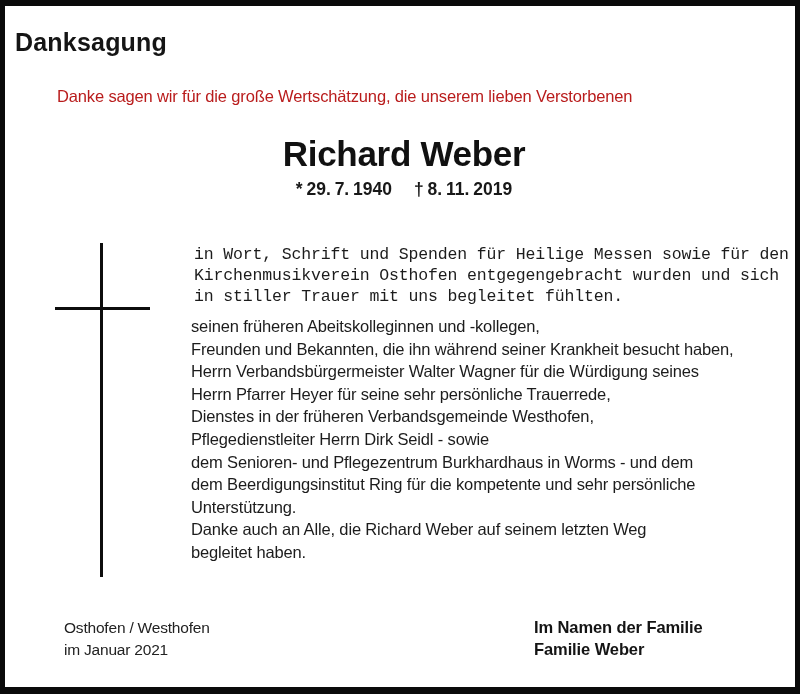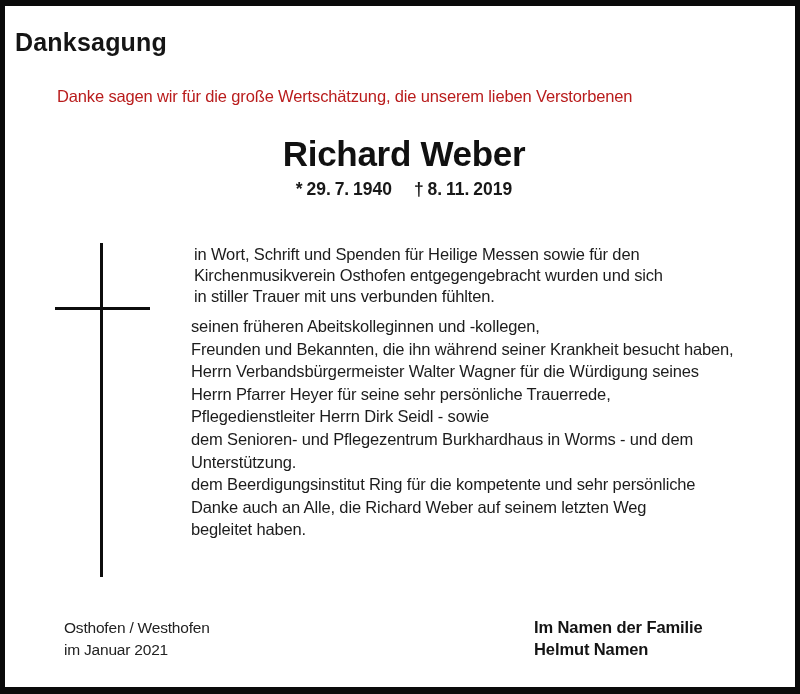--- a/index.html
+++ b/index.html
@@ -73,20 +73,21 @@
       width: 95px; height: 3px;
       background: #0d0d0d;
     }
 
     .block1 {
       left: 194px; top: 244px;
       font-size: 16.5px;
       line-height: 21px;
       letter-spacing: -0.15px;
       color: #1c1c1c;
+      font-family: Liberation Mono, monospace;
     }
     .block2 {
       left: 191px; top: 315px;
       font-size: 16.5px;
       line-height: 22.6px;
       letter-spacing: -0.15px;
       color: #1c1c1c;
     }
     .line { display: block; }
 
@@ -123,37 +124,38 @@
 </div>
 
 <div>
   <div class="cross-v"></div>
   <div class="cross-h"></div>
 </div>
 
 <div class="abs block1">
   <span class="line">in Wort, Schrift und Spenden für Heilige Messen sowie für den</span>
   <span class="line">Kirchenmusikverein Osthofen entgegengebracht wurden und sich</span>
-  <span class="line">in stiller Trauer mit uns verbunden fühlten.</span>
+  <span class="line">in stiller Trauer mit uns begleitet fühlten.</span>
 </div>
 
 <div class="abs block2">
   <span class="line">seinen früheren Abeitskolleginnen und -kollegen,</span>
   <span class="line">Freunden und Bekannten, die ihn während seiner Krankheit besucht haben,</span>
   <span class="line">Herrn Verbandsbürgermeister Walter Wagner für die Würdigung seines</span>
   <span class="line">Herrn Pfarrer Heyer für seine sehr persönliche Trauerrede,</span>
+  <span class="line">Dienstes in der früheren Verbandsgemeinde Westhofen,</span>
   <span class="line">Pflegedienstleiter Herrn Dirk Seidl - sowie</span>
   <span class="line">dem Senioren- und Pflegezentrum Burkhardhaus in Worms - und dem</span>
+  <span class="line">dem Beerdigungsinstitut Ring für die kompetente und sehr persönliche</span>
   <span class="line">Unterstützung.</span>
-  <span class="line">dem Beerdigungsinstitut Ring für die kompetente und sehr persönliche</span>
   <span class="line">Danke auch an Alle, die Richard Weber auf seinem letzten Weg</span>
   <span class="line">begleitet haben.</span>
 </div>
 
 <div class="abs place">
   <span class="line">Osthofen / Westhofen</span>
   <span class="line">im Januar 2021</span>
 </div>
 
 <div class="abs sign">
   <span class="line">Im Namen der Familie</span>
-  <span class="line">Helmut Namen</span>
+  <span class="line">Familie Weber</span>
 </div>
 
 </body></html>

